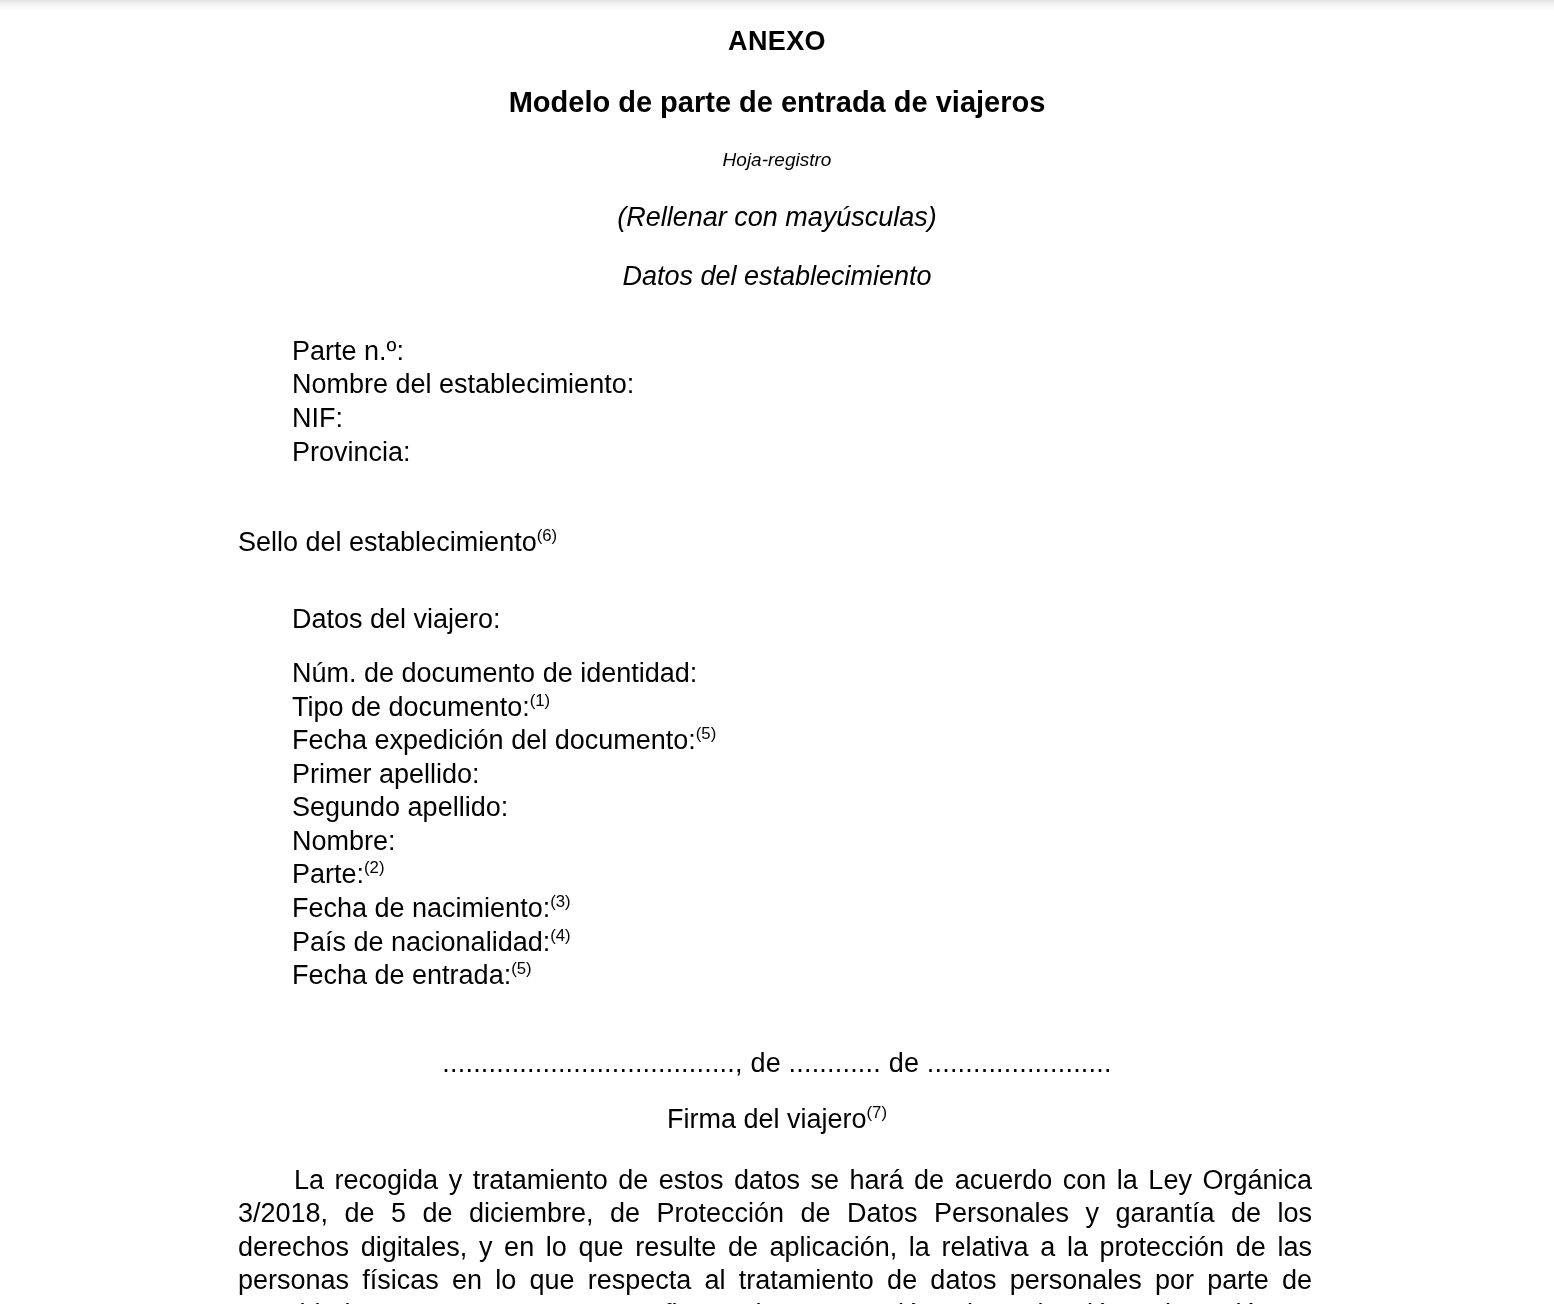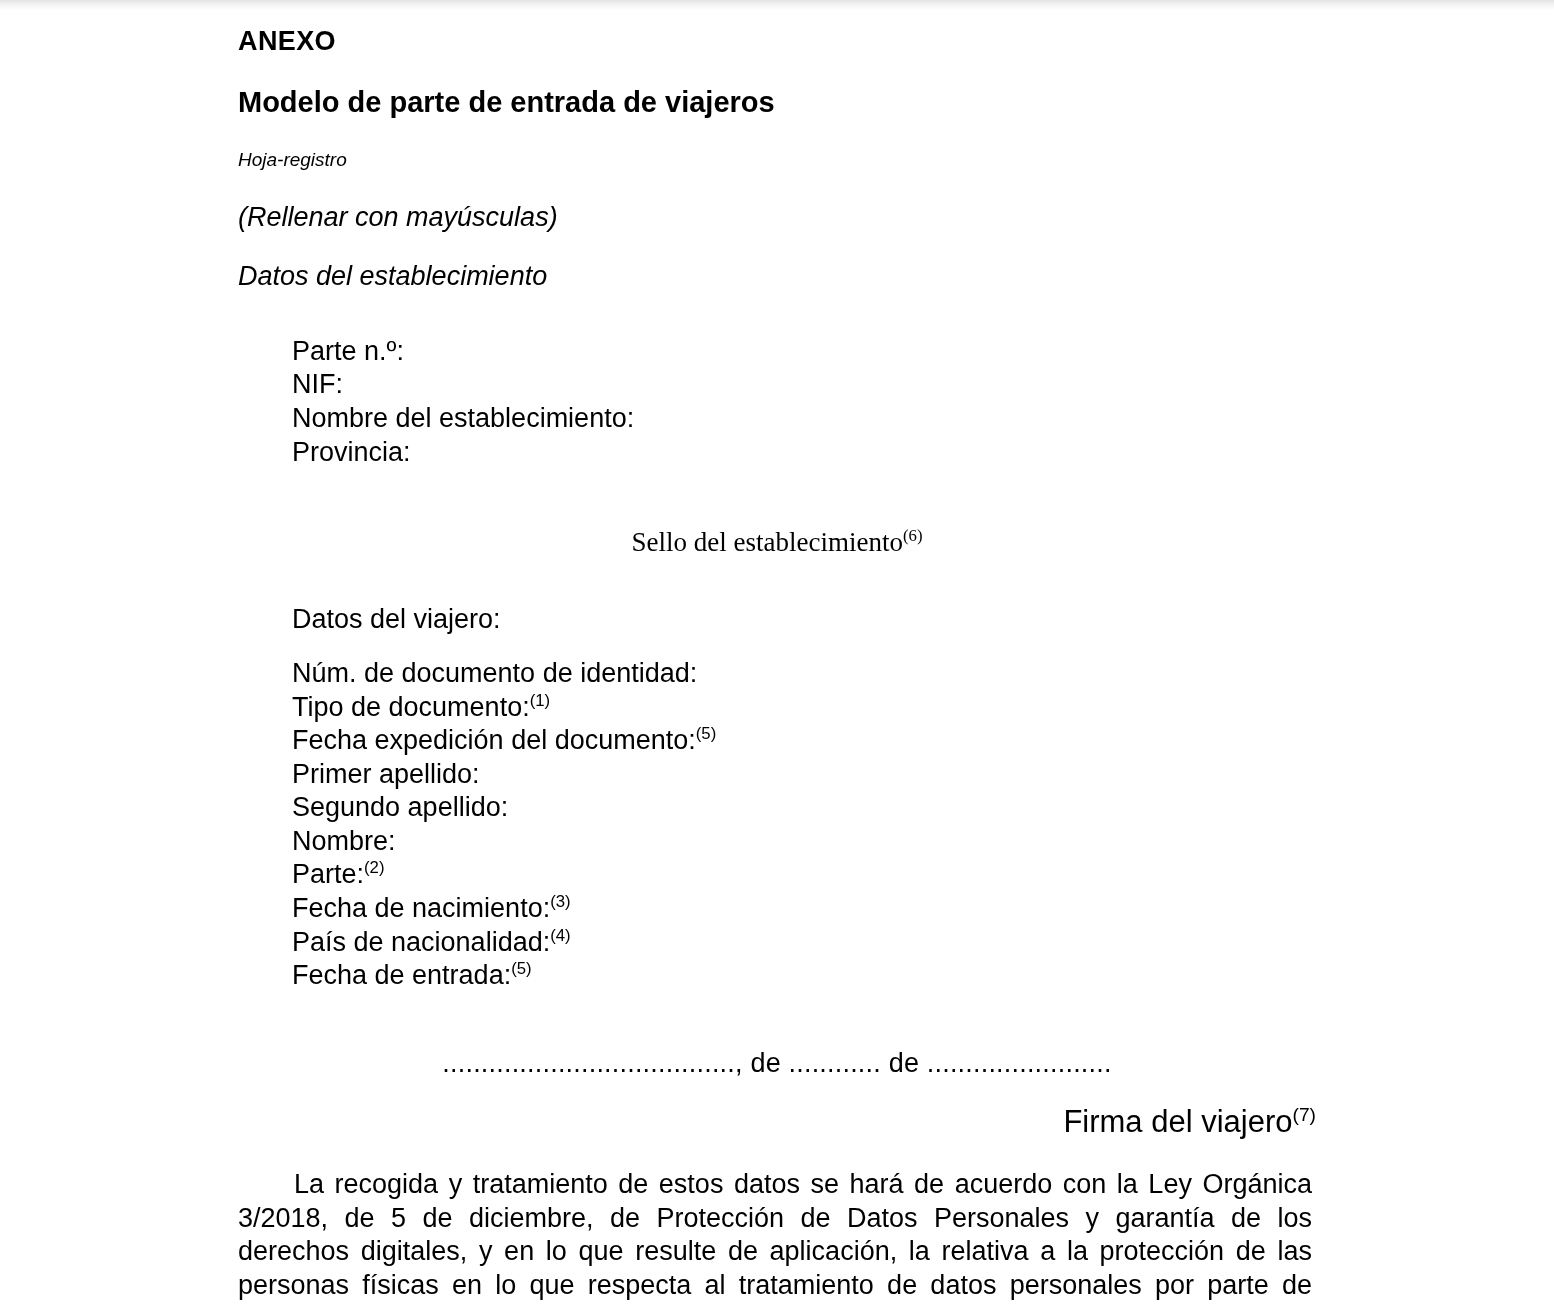--- a/index.html
+++ b/index.html
@@ -40,21 +40,21 @@
   }
 
   
   .content {
     position: absolute;
     left: 238px;
     top: 0;
     width: 1078px;   
   }
 
-  .center { }
+  .center { text-align: center; }
 
   .h-anexo {
     font-size: 27px;
     font-weight: bold;
     letter-spacing: 0.4px;
     margin: 0;
     padding-top: 25px;
     line-height: 1.2;
   }
 
@@ -99,22 +99,20 @@
   .field-block.establishment { padding-top: 42px; }
 
   .field-line {
     white-space: nowrap;
   }
 
   .stamp-line {
     font-size: 27px;
     line-height: 1.2;
     padding-top: 57px;
-    text-align: center;
-    font-family: Liberation Serif, serif;
   }
 
   .traveler-heading {
     font-size: 27px;
     line-height: 1.2;
     padding-top: 44px;
     padding-left: 54px;
   }
 
   .field-block.traveler { padding-top: 22px; }
@@ -128,22 +126,22 @@
   
   .date-line {
     text-align: center;
     font-size: 27px;
     line-height: 1.2;
     padding-top: 54px;
     letter-spacing: 0.2px;
   }
 
   .sign-line {
-    text-align: right;
-    font-size: 31px;
+    text-align: center;
+    font-size: 27px;
     line-height: 1.2;
     padding-top: 24px;
   }
 
   
   .legal {
     font-size: 27px;
     line-height: 33.5px;
     text-align: justify;
     text-justify: inter-word;
@@ -170,24 +168,24 @@
 
     <div class="h-plain center">(Rellenar con mayúsculas)</div>
 
     <div class="h-plain center tight">Datos del establecimiento</div>
 
     <div class="field-block establishment">
       <div class="field-line">
         <span>Parte n.º:</span>
       </div>
       <div class="field-line">
+        <span>Nombre del establecimiento:</span>
+      </div>
+      <div class="field-line">
         <span>NIF:</span>
-      </div>
-      <div class="field-line">
-        <span>Nombre del establecimiento:</span>
       </div>
       <div class="field-line">
         <span>Provincia:</span>
       </div>
     </div>
 
     <div class="stamp-line">
       <span>Sello del establecimiento</span><sup>(6)</sup>
     </div>
 

